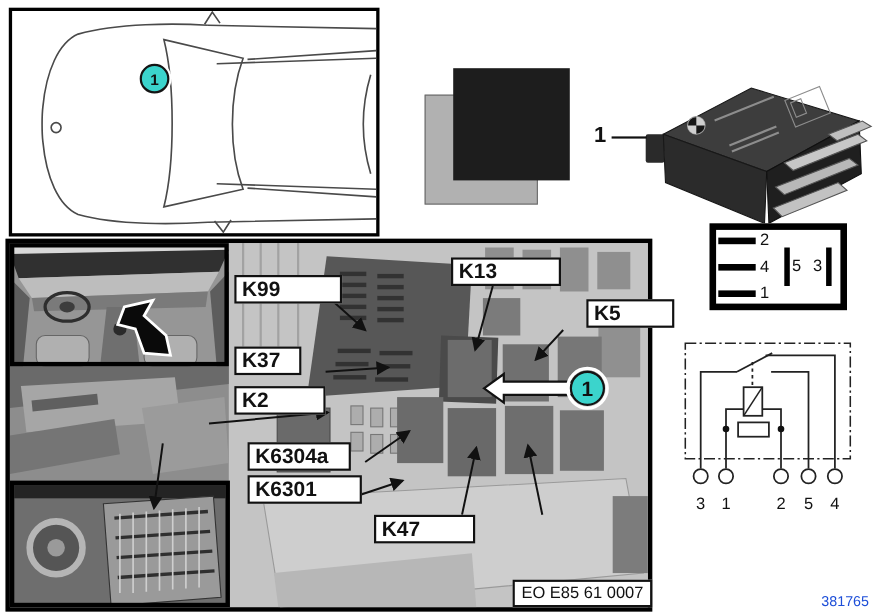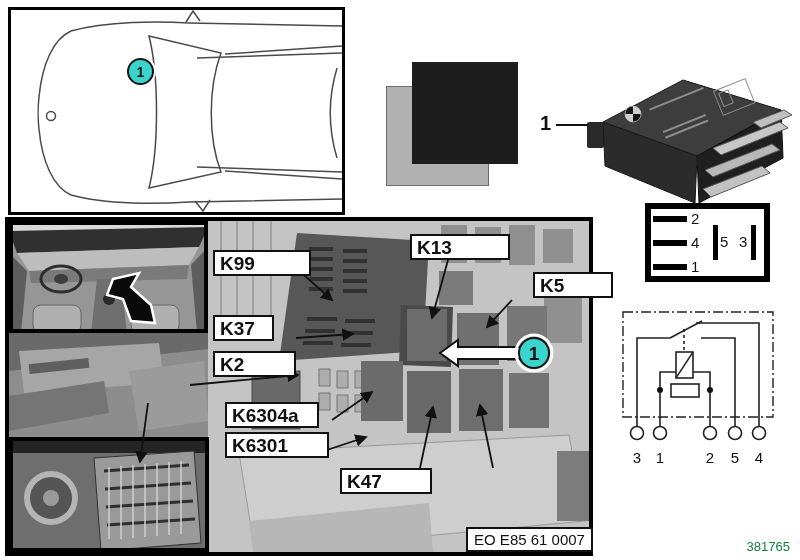--- a/index.html
+++ b/index.html
@@ -41,21 +41,21 @@
   .montage{position:absolute;left:5px;top:217px;width:588px;height:339px;
            border:4px solid #000;box-sizing:border-box;background:#c4c4c4;}
   .montage-art{position:absolute;left:0;top:0;width:580px;height:331px;}
   .loclabel{position:absolute;background:#fff;border:2px solid #111;box-sizing:border-box;
             height:26px;display:flex;align-items:center;padding:0 5px;
             font-weight:bold;font-size:19px;line-height:19px;white-space:nowrap;}
   .stamp{position:absolute;background:#fff;border:2px solid #111;box-sizing:border-box;
          display:flex;align-items:center;justify-content:center;
          font-size:15px;font-weight:normal;}
 
-  .figure-id{position:absolute;right:10px;top:539px;font-size:13px;color:#15803d;}
+  .figure-id{position:absolute;right:10px;top:539px;font-size:13px;color:#1d4ed8;}
 </style>
 </head>
 <body>
 
 <div class="page">
 
   <div class="car-box">
     <svg width="331" height="202" viewBox="0 0 331 202">
       <g fill="none" stroke="#4a4a4a" stroke-width="1.5">
         <path d="M178,13 C148,11 96,11 60,21 C42,29 31,55 28,87 C27,95 27,111 28,119 C31,151 42,177 60,185 C96,195 148,194 178,192 L331,189"></path>

